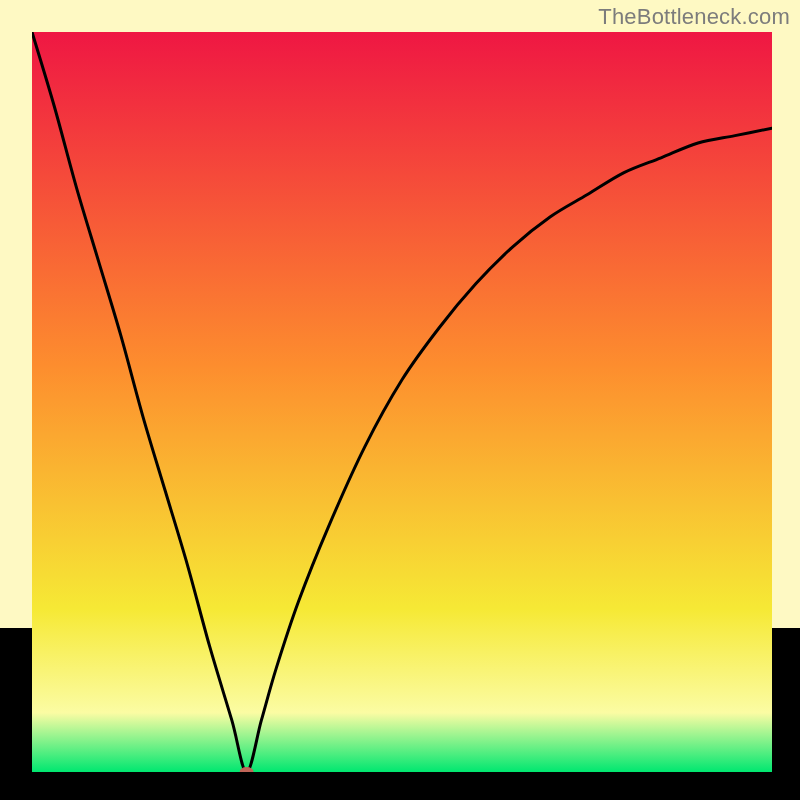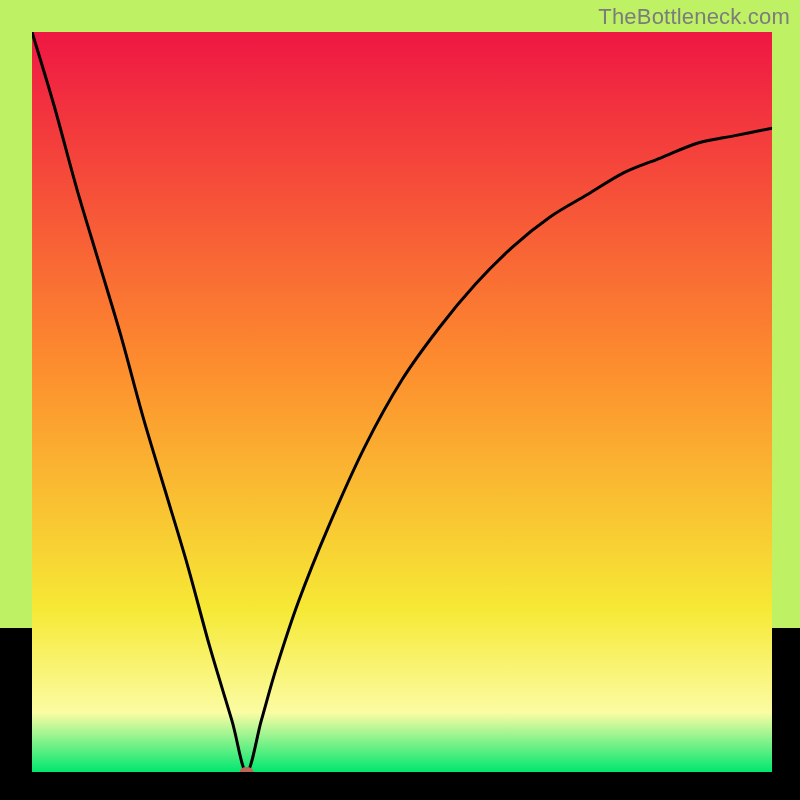--- a/index.html
+++ b/index.html
@@ -8,21 +8,21 @@
     width: 800px;
     height: 800px;
     background: #000;
     font-family: Arial, Helvetica, sans-serif;
     overflow: hidden;
   }
   .frame {
     position: relative;
     width: 800px;
     height: 628px;
-    background: #bef264;
+    background: #fef9c3;
   }
   .plot-area {
     position: absolute;
     left: 32px;
     top: 32px;
     width: 740px;
     height: 740px;
   }
   .attribution {
     position: absolute;

